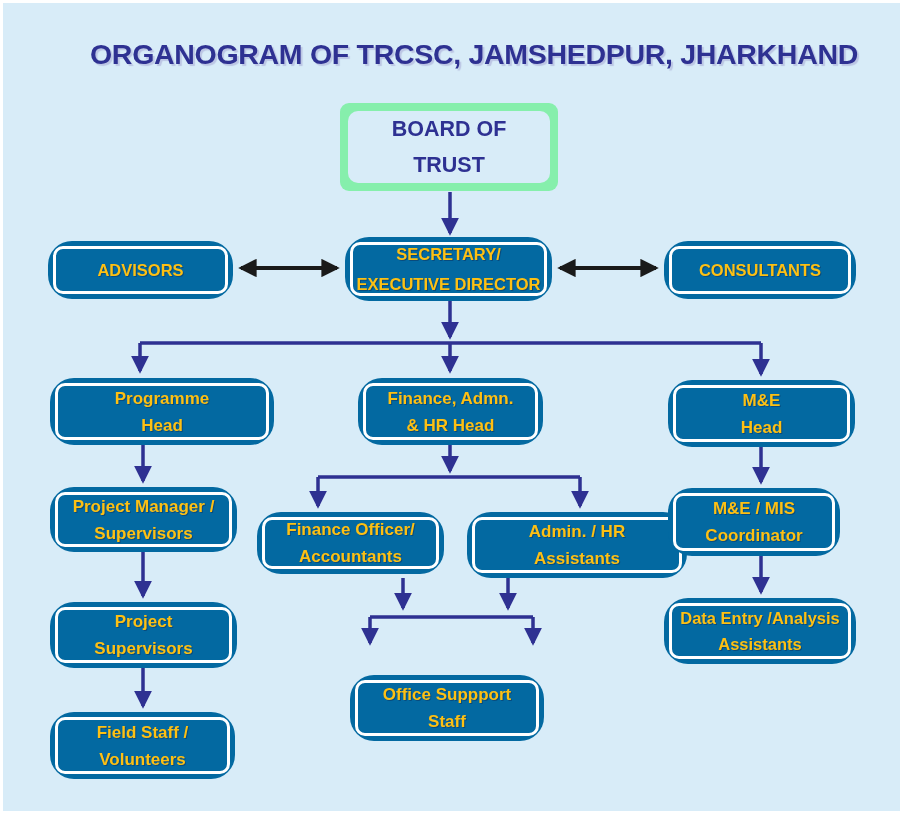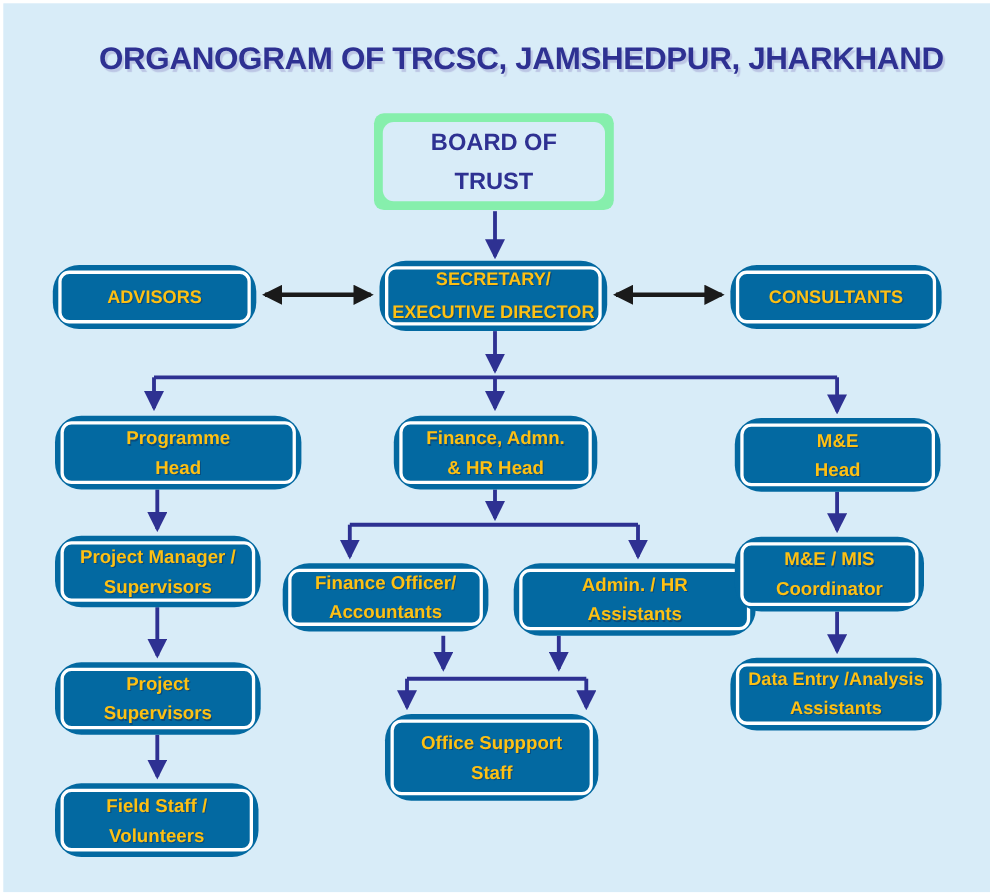--- a/index.html
+++ b/index.html
@@ -142,21 +142,21 @@
   <div class="node std" style="left:668px;top:488px;width:172px;height:68px">
     <span class="l">M&amp;E / MIS</span>
     <span class="l">Coordinator</span>
   </div>
 
   <div class="node std" style="left:50px;top:602px;width:187px;height:66px">
     <span class="l">Project</span>
     <span class="l">Supervisors</span>
   </div>
 
-  <div class="node std" style="left:350px;top:649px;width:194px;height:79px">
+  <div class="node std" style="left:350px;top:675px;width:194px;height:66px">
     <span class="l">Office Suppport</span>
     <span class="l">Staff</span>
   </div>
 
   <div class="node std" style="left:664px;top:598px;width:192px;height:66px;font-size:16.5px;line-height:26px">
     <span class="l">Data Entry /Analysis</span>
     <span class="l">Assistants</span>
   </div>
 
   <div class="node std" style="left:50px;top:712px;width:185px;height:67px">

